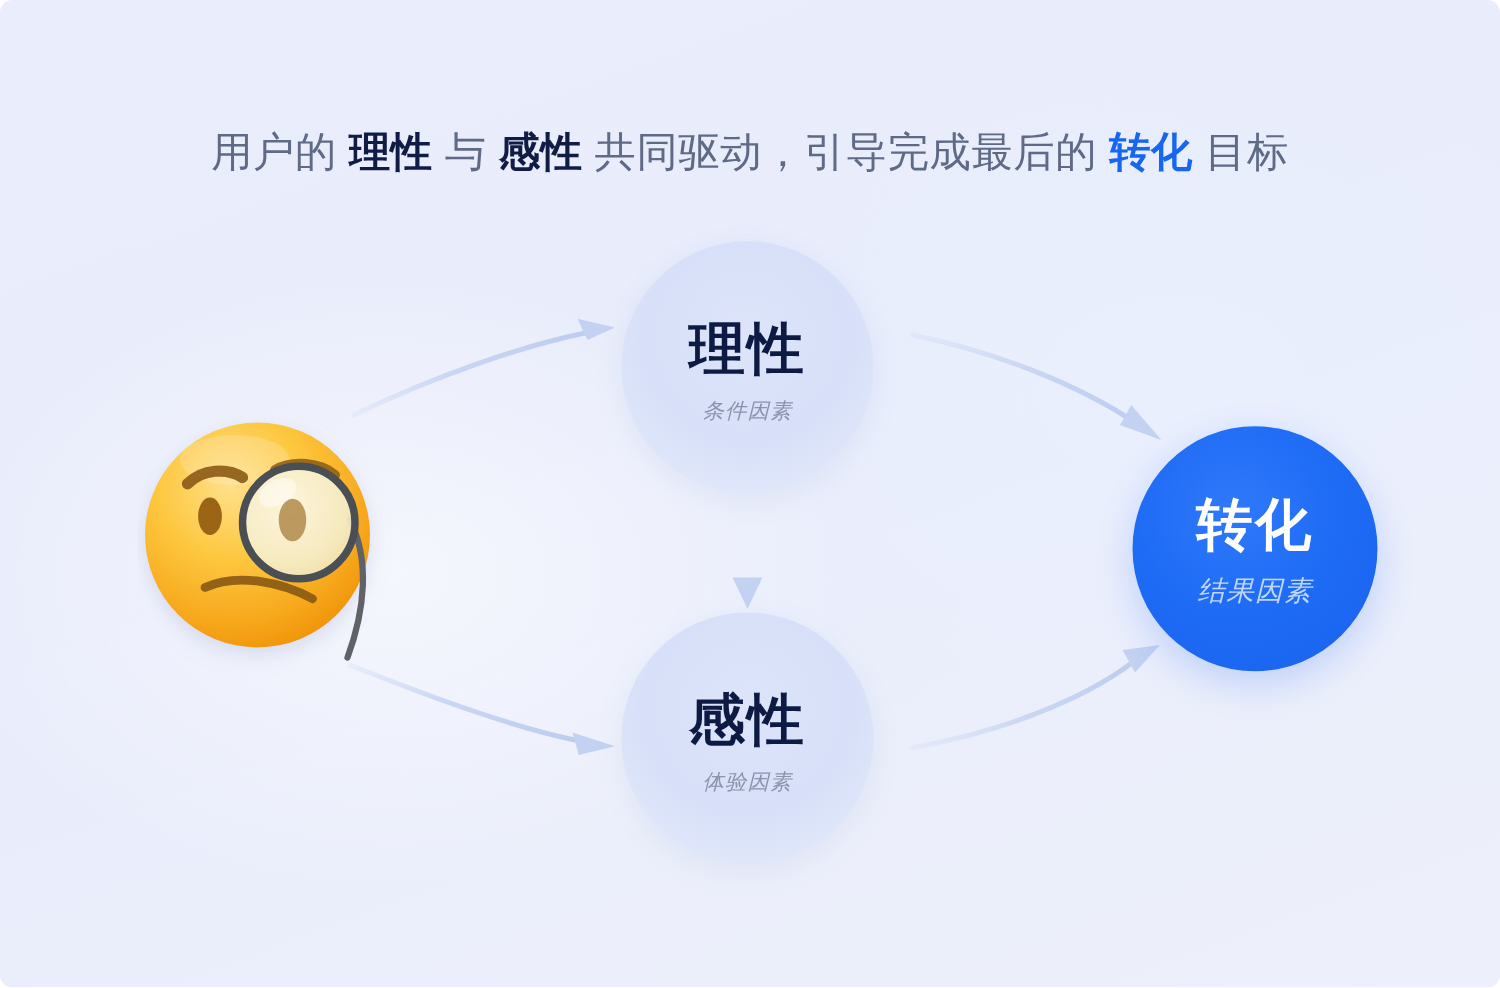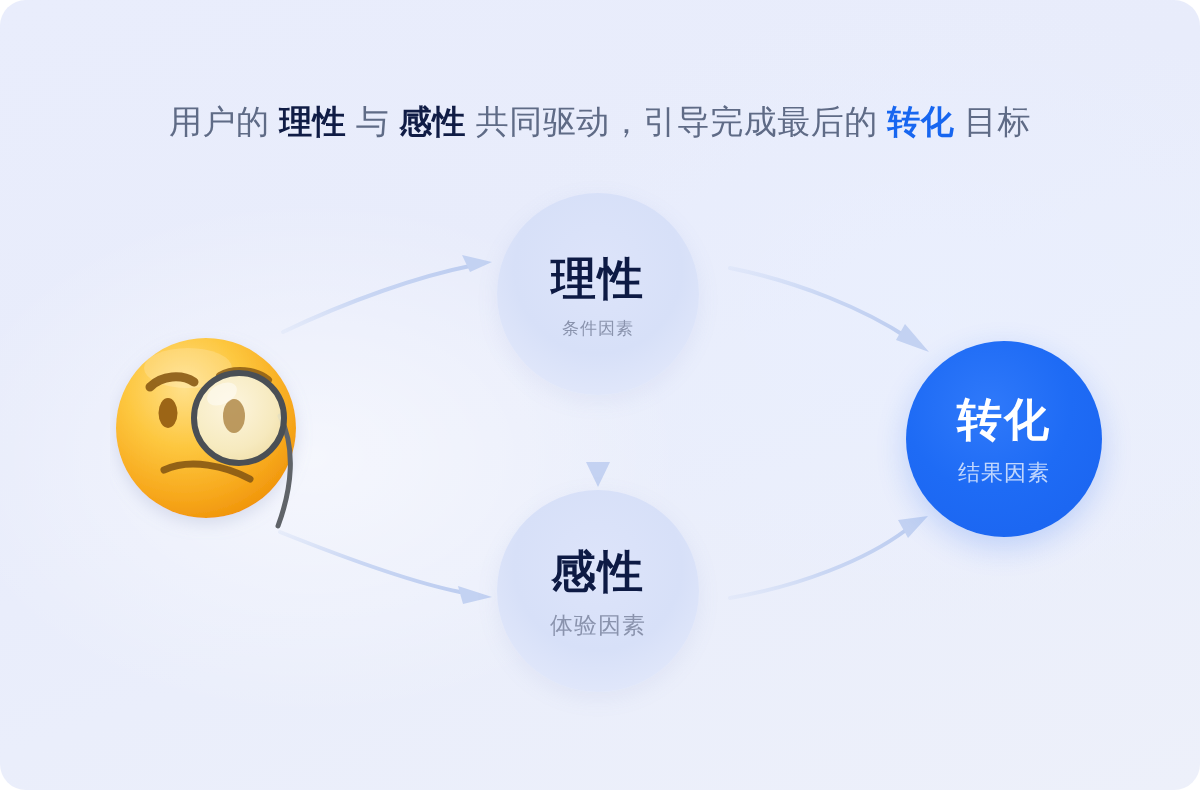--- a/index.html
+++ b/index.html
@@ -16,21 +16,21 @@
 
   .canvas {
     position: relative;
     width: 1200px;
     height: 790px;
     box-sizing: border-box;
     background:
       radial-gradient(ellipse 600px 420px at 26% 58%, rgba(255,255,255,0.55) 0%, rgba(255,255,255,0.0) 62%),
       radial-gradient(ellipse 700px 500px at 78% 40%, rgba(234,240,255,0.65) 0%, rgba(234,240,255,0) 65%),
       linear-gradient(160deg, #e9edfc 0%, #e8ecfb 38%, #eaeefb 62%, #edf0fa 100%);
-    border-radius: 26px;
+    border-radius: 10px;
     overflow: hidden;
     padding-left: 13px;
   }
 
   
   .title {
     position: absolute;
     top: 100px;
     left: 0;
     width: 1200px;
@@ -60,20 +60,21 @@
     flex-direction: column;
     align-items: center;
     justify-content: center;
   }
   .node-title {
     font-weight: 700;
     letter-spacing: 2px;
   }
   .node-sub {
     letter-spacing: 1px;
+    font-style: italic;
   }
 
   .node-rational {
     left: 497px;
     top: 193px;
     width: 202px;
     height: 202px;
     background: radial-gradient(circle at 50% 38%, #dde4fa 0%, #d7e0f8 52%, #e3e9fb 86%, #e9edfc 100%);
     box-shadow: 0 6px 22px rgba(120,140,200,0.10);
   }
@@ -94,21 +95,21 @@
     height: 202px;
     background: radial-gradient(circle at 50% 38%, #dde4fa 0%, #d7e0f8 52%, #e3e9fb 86%, #e9edfc 100%);
     box-shadow: 0 6px 22px rgba(120,140,200,0.10);
   }
   .node-emotional .node-title {
     font-size: 45px;
     color: #0d1a44;
     margin-bottom: 8px;
   }
   .node-emotional .node-sub {
-    font-size: 23px;
+    font-size: 17px;
     color: #8a93ad;
   }
 
   .node-conversion {
     left: 906px;
     top: 341px;
     width: 196px;
     height: 196px;
     background: radial-gradient(circle at 42% 34%, #2f79fa 0%, #1e6bf5 48%, #1a63ef 100%);
     box-shadow: 0 10px 30px rgba(30,100,240,0.22);

